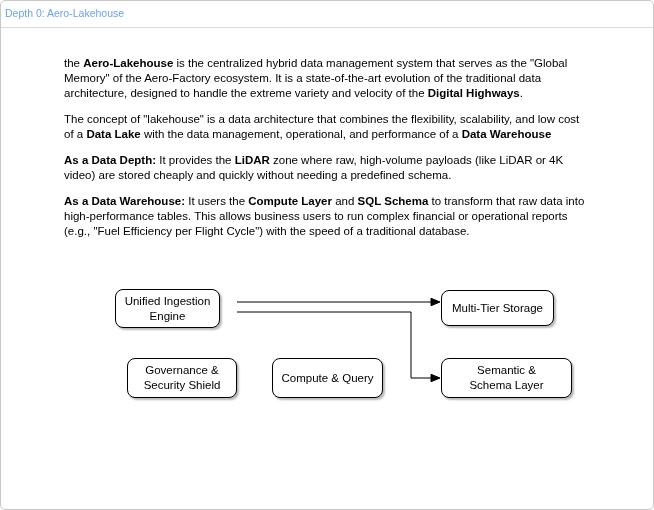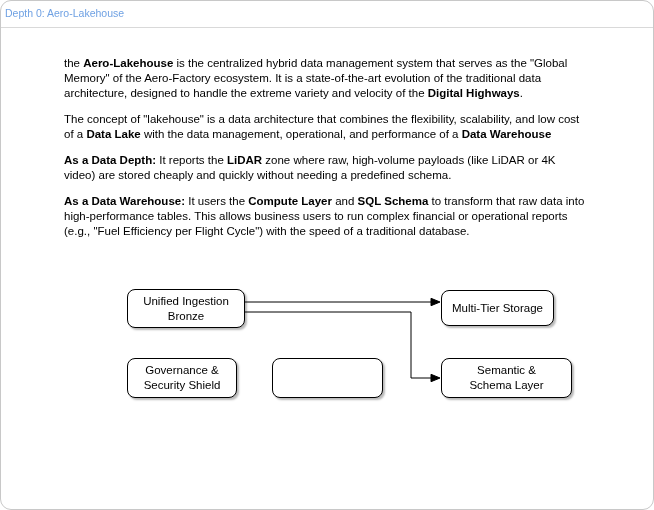--- a/index.html
+++ b/index.html
@@ -5,21 +5,21 @@
   * { box-sizing: border-box; margin: 0; padding: 0; }
   html, body { width: 654px; height: 510px; background: #ffffff; }
   body { font-family: "Liberation Sans", sans-serif; position: relative; overflow: hidden; }
 
   .page {
     position: absolute;
     left: 0; top: 0;
     width: 654px; height: 510px;
     background: var(--page_bg, #ffffff);
     border: 1px solid var(--page_border, #c8c8c8);
-    border-radius: 11px;
+    border-radius: 5px;
   }
 
   .header {
     position: absolute;
     left: 0; top: 0; right: 0;
     height: 27px;
     padding: 6px 0 0 4px;
     border-bottom: 1px solid var(--header_divider, #d9d9d9);
     font-size: 10.5px;
     color: var(--title_blue, #6fa1e3);
@@ -67,53 +67,54 @@
 
 <div class="page">
 
   <div class="header">
     <span>Depth 0: Aero-Lakehouse</span>
   </div>
 
   <div id="article" class="article">
       <p><span>the </span><b>Aero-Lakehouse</b><span> is the centralized hybrid data management system that serves as the "Global Memory" of the Aero-Factory ecosystem. It is a state-of-the-art evolution of the traditional data architecture, designed to handle the extreme variety and velocity of the </span><b>Digital Highways</b><span>.</span></p>
       <p><span>The concept of "lakehouse" is a data architecture that combines the flexibility, scalability, and low cost of a </span><b>Data Lake</b><span> with the data management, operational, and performance of a </span><b>Data Warehouse</b></p>
-      <p><b>As a Data Depth:</b><span> It reports the </span><b>LiDAR</b><span> zone where raw, high-volume payloads (like LiDAR or 4K video) are stored cheaply and quickly without needing a predefined schema.</span></p>
+      <p><b>As a Data Depth:</b><span> It provides the </span><b>LiDAR</b><span> zone where raw, high-volume payloads (like LiDAR or 4K video) are stored cheaply and quickly without needing a predefined schema.</span></p>
       <p><b>As a Data Warehouse:</b><span> It users the </span><b>Compute Layer</b><span> and </span><b>SQL Schema</b><span> to transform that raw data into high-performance tables. This allows business users to run complex financial or operational reports (e.g., "Fuel Efficiency per Flight Cycle") with the speed of a traditional database.</span></p>
     </div>
 
   <svg class="connectors" width="654" height="510" viewBox="0 0 654 510" xmlns="http://www.w3.org/2000/svg">
     <path d="M236,301 H430.5"></path>
     <polygon points="439,301 430,297.3 430,304.7"></polygon>
     <path d="M236,311 H410 V377 H430.5"></path>
     <polygon points="439,377 430,373.3 430,380.7"></polygon>
   </svg>
 
-  <div class="node" style="left:126px; top:288px; width:118px; height:39px;">
+  <div class="node" style="left:114px; top:288px; width:105px; height:39px;">
     <div class="node-label">
       <span class="nl">Unified Ingestion</span>
-      <span class="nl">Bronze</span>
+      <span class="nl">Engine</span>
     </div>
   </div>
 
   <div class="node" style="left:126px; top:357px; width:110px; height:40px;">
     <div class="node-label">
       <span class="nl">Governance &amp;</span>
       <span class="nl">Security Shield</span>
     </div>
   </div>
 
   <div class="node" style="left:440px; top:289px; width:113px; height:36px;">
     <div class="node-label">
       <span class="nl">Multi-Tier Storage</span>
     </div>
   </div>
 
   <div class="node" style="left:271px; top:357px; width:111px; height:40px;">
     <div class="node-label">
+      <span class="nl">Compute &amp; Query</span>
     </div>
   </div>
 
   <div class="node" style="left:440px; top:357px; width:131px; height:40px;">
     <div class="node-label">
       <span class="nl">Semantic &amp;</span>
       <span class="nl">Schema Layer</span>
     </div>
   </div>
 

